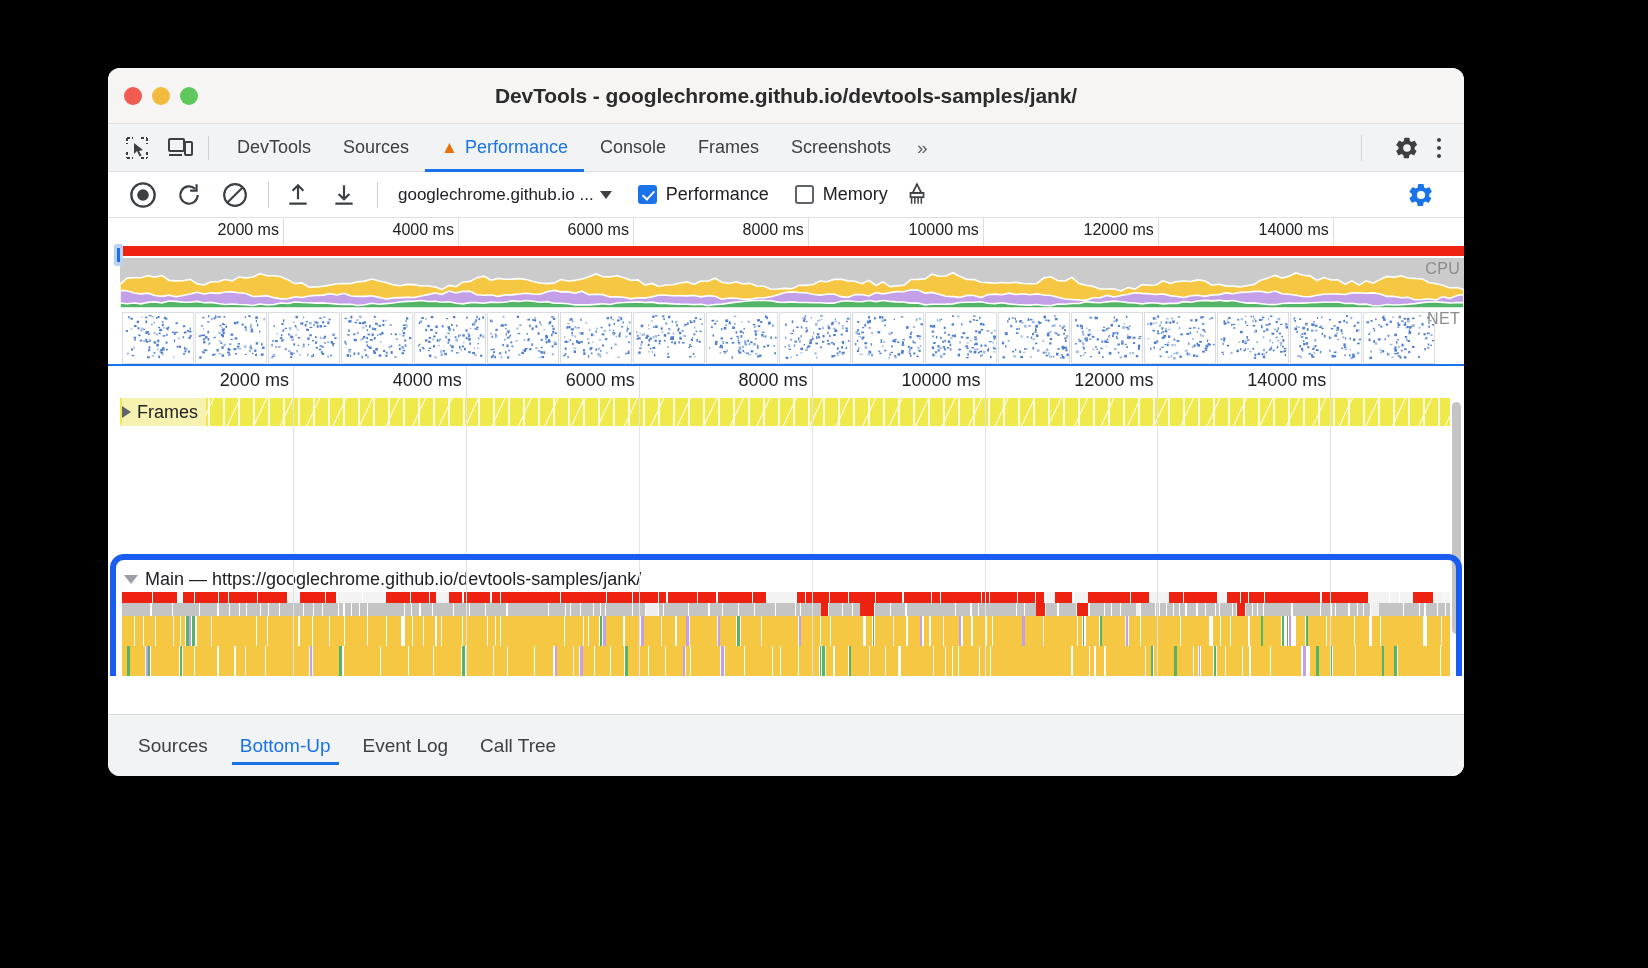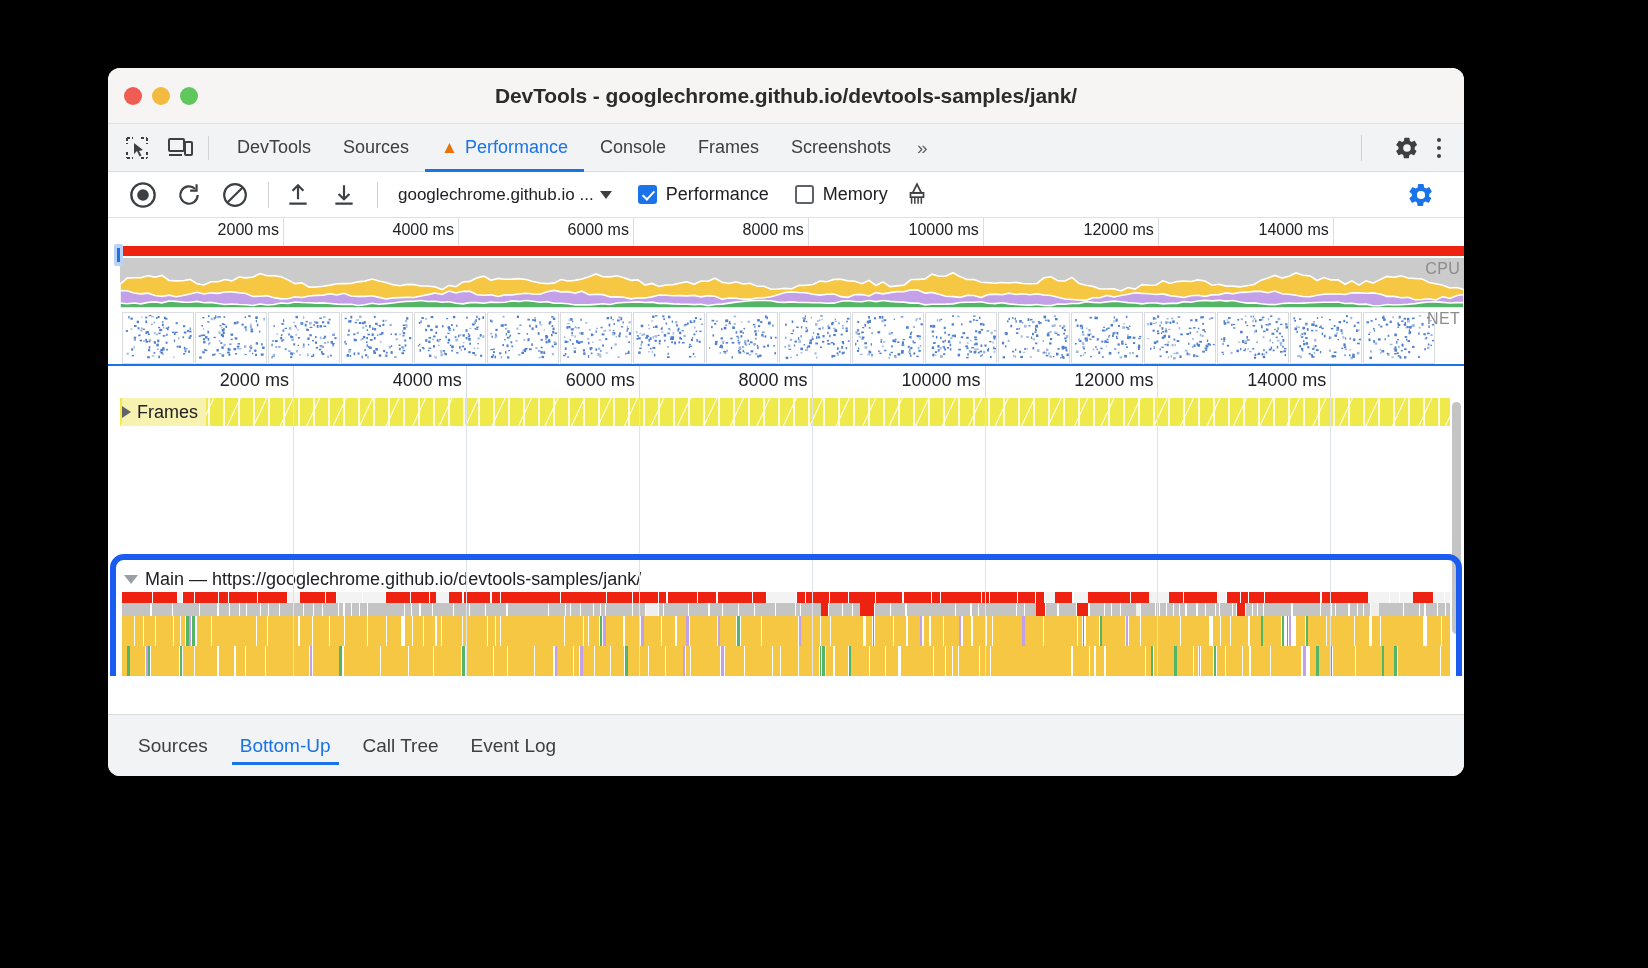--- a/index.html
+++ b/index.html
@@ -2730,20 +2730,20 @@
   </div>
 
   <div class="bottombar">
     <div class="btab">
       <span>Sources</span>
     </div>
     <div class="btab active">
       <span>Bottom-Up</span>
     </div>
     <div class="btab">
+      <span>Event Log</span>
+    </div>
+    <div class="btab">
       <span>Call Tree</span>
     </div>
-    <div class="btab">
-      <span>Event Log</span>
-    </div>
   </div>
 
 </div>
 
 </body></html>

